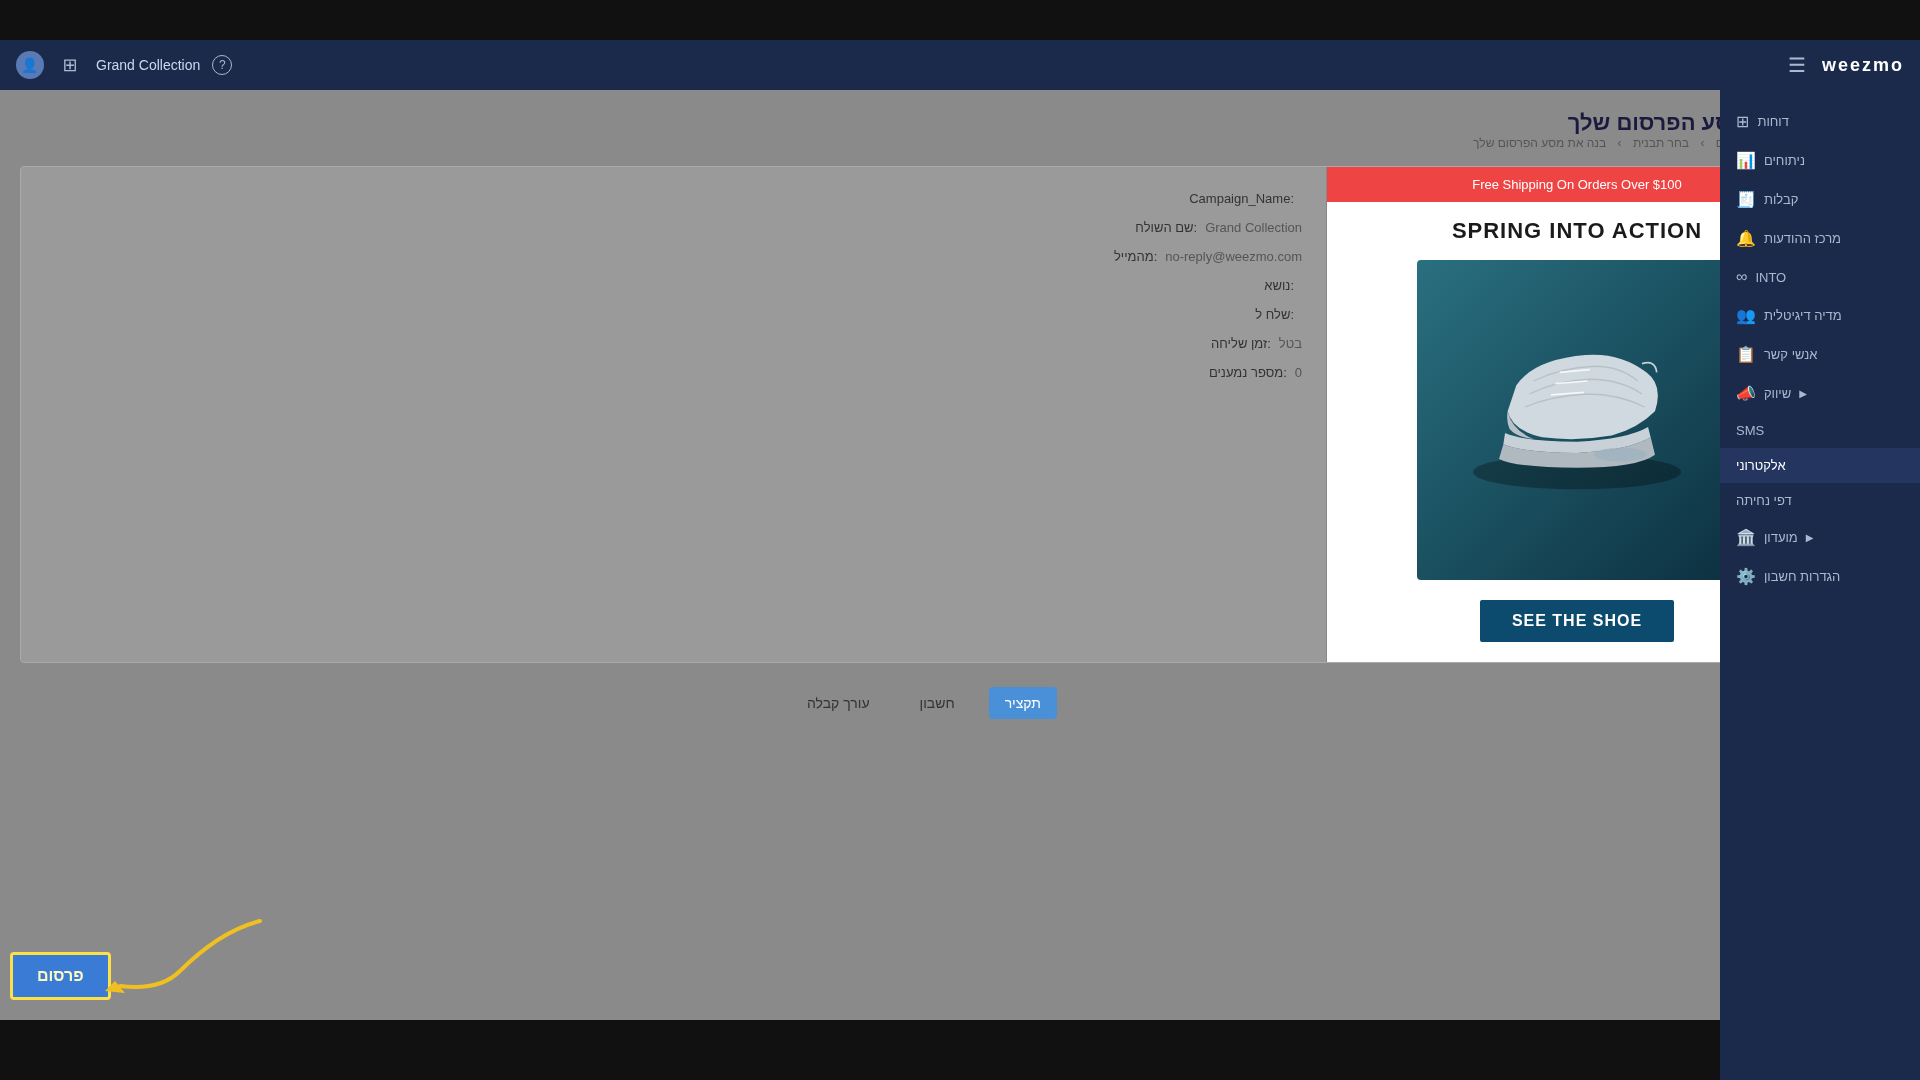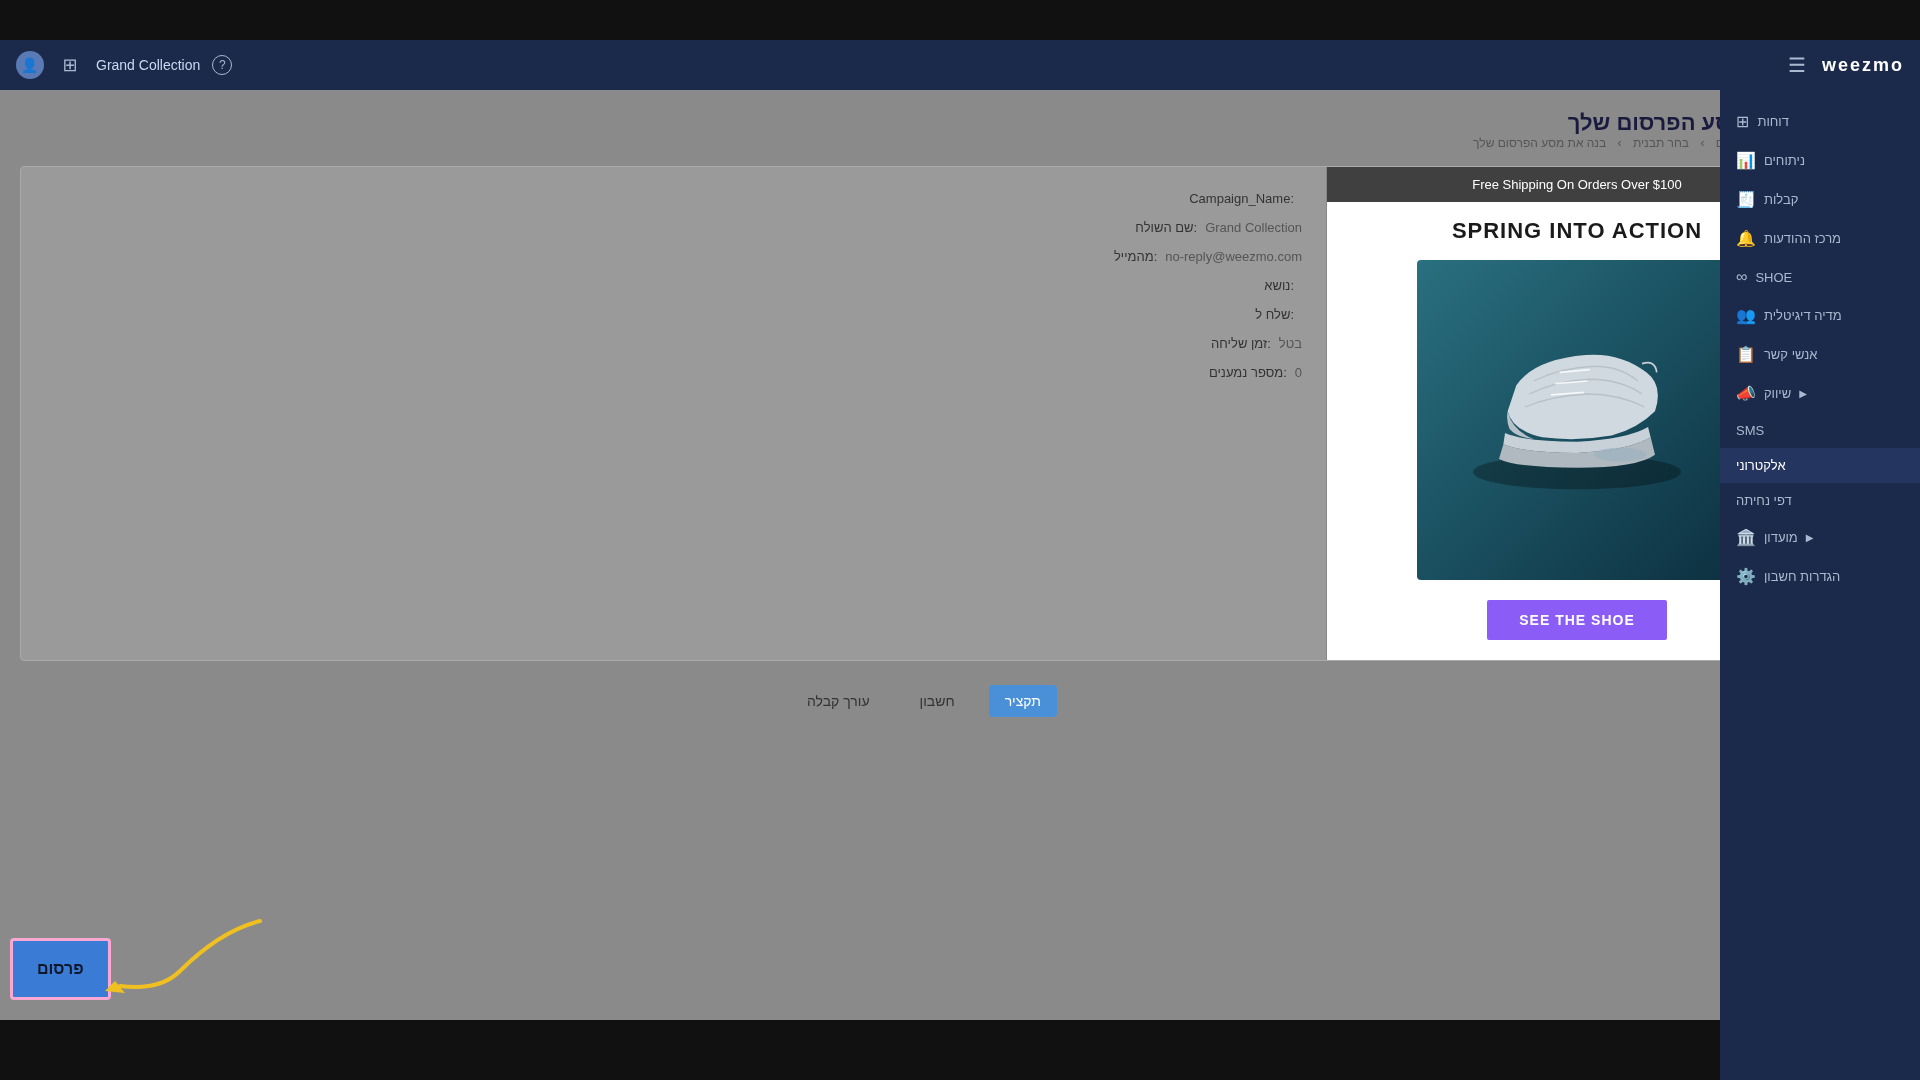--- a/index.html
+++ b/index.html
@@ -156,21 +156,21 @@
     .panel-divider { width: 1px; background: #888; }
 
     
     .email-preview {
       width: 500px;
       background: white;
       display: flex;
       flex-direction: column;
     }
     .email-header-banner {
-      background: #404040;
+      background: #ef4444;
       color: white;
       text-align: center;
       padding: 10px;
       font-size: 13px;
     }
     .email-title {
       text-align: center;
       padding: 16px;
       font-size: 22px;
       font-weight: bold;
@@ -192,25 +192,25 @@
     .shoe-svg {
       width: 260px;
       height: 200px;
     }
     .email-cta {
       display: flex;
       justify-content: center;
       padding: 20px;
     }
     .cta-button {
-      background: #8b5cf6;
+      background: #0c4a6e;
       color: white;
       border: none;
       padding: 12px 32px;
-      font-size: 14px;
+      font-size: 16px;
       font-weight: bold;
       letter-spacing: 1px;
       cursor: pointer;
       border-radius: 2px;
     }
 
     
     .bottom-tabs {
       display: flex;
       justify-content: center;
@@ -229,23 +229,23 @@
       background: #4a90d9;
       color: white;
     }
 
     
     .publish-btn {
       position: absolute;
       left: 10px;
       bottom: 80px;
       background: #3a7bd5;
-      color: #0f172a;
-      border: 3px solid #f9a8d4;
-      padding: 19px 24px;
+      color: #fef9c3;
+      border: 3px solid #fde047;
+      padding: 12px 24px;
       font-size: 16px;
       font-weight: bold;
       cursor: pointer;
       border-radius: 4px;
       direction: rtl;
       z-index: 20;
     }
 
     
     .arrow-annotation {
@@ -297,21 +297,21 @@
       </div>
       <div class="sidebar-item">
         <span class="s-label">קבלות</span>
         <span class="s-icon">🧾</span>
       </div>
       <div class="sidebar-item">
         <span class="s-label">מרכז ההודעות</span>
         <span class="s-icon">🔔</span>
       </div>
       <div class="sidebar-item">
-        <span class="s-label">SHOE</span>
+        <span class="s-label">INTO</span>
         <span class="s-icon">∞</span>
       </div>
       <div class="sidebar-item">
         <span class="s-label">מדיה דיגיטלית</span>
         <span class="s-icon">👥</span>
       </div>
       <div class="sidebar-item">
         <span class="s-label">אנשי קשר</span>
         <span class="s-icon">📋</span>
       </div>

